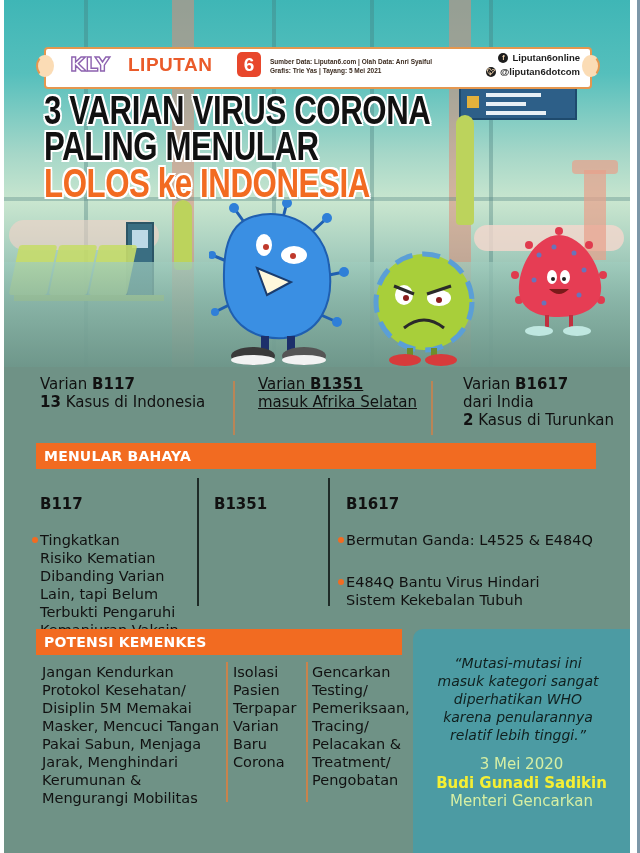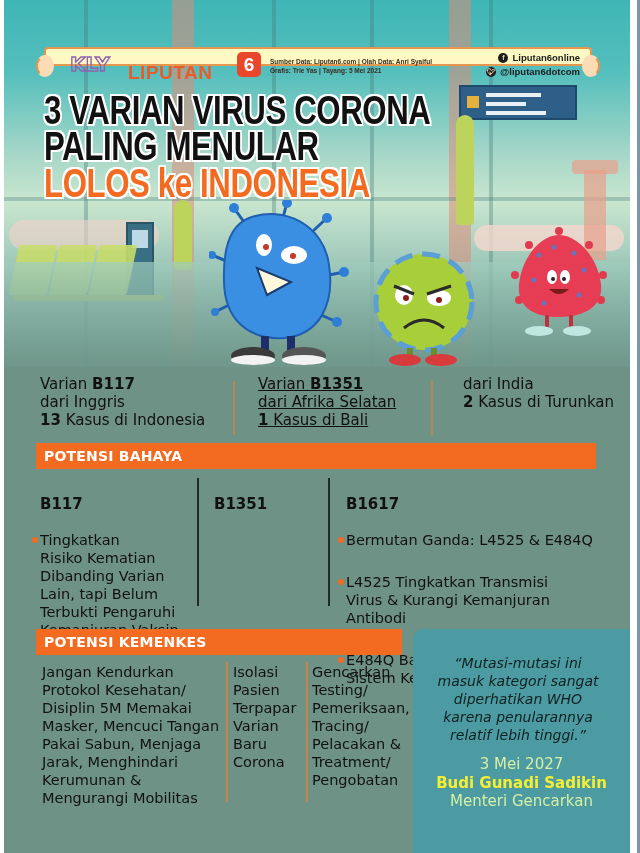--- a/index.html
+++ b/index.html
@@ -26,28 +26,28 @@
     .hero .plane { position: absolute; left: 470px; top: 225px; width: 150px; height: 26px; background: rgba(245, 215, 205, 0.8); border-radius: 13px; }
     .hero .plane-l { position: absolute; left: 5px; top: 220px; width: 150px; height: 30px; background: rgba(245, 210, 200, 0.6); border-radius: 15px; }
     .hero .seats { position: absolute; left: 10px; top: 245px; width: 140px; height: 55px; }
     .hero .seat { position: absolute; top: 0; width: 38px; height: 50px; background: #c7dc6a; transform: skewX(-12deg); border-radius: 3px; opacity: 0.9; }
     .hero .seat-bar { position: absolute; left: 0; top: 50px; width: 150px; height: 6px; background: #b4c95a; }
     .hero .kiosk { position: absolute; left: 122px; top: 222px; width: 28px; height: 75px; background: #3a6e82; border: 2px solid #2b5566; }
     .hero .kiosk-scr { position: absolute; left: 4px; top: 6px; width: 16px; height: 18px; background: #bdd9e6; }
     .hero .plant { position: absolute; width: 18px; border-radius: 9px 9px 4px 4px; background: #bcd35c; }
 
     
-    .banner { position: absolute; left: 40px; top: 47px; width: 548px; height: 19px;
-      background: #fef9c3; border: 2px solid #e5974f; border-radius: 4px; }
+    .banner { position: absolute; left: 40px; top: 47px; width: 548px; height: 42px;
+      background: #ffffff; border: 2px solid #e5974f; border-radius: 4px; }
     .banner::before, .banner::after { content: ""; position: absolute; top: 6px; width: 14px; height: 18px; background: #fbdcb5; border: 2px solid #e5974f; border-radius: 50%; }
     .banner::before { left: -10px; border-right-color: transparent; border-top-color: transparent; border-bottom-color: transparent; }
     .banner::after { right: -10px; border-left-color: transparent; border-top-color: transparent; border-bottom-color: transparent; }
     .kly { position: absolute; left: 24px; top: 4px; font: 700 20px/22px "DejaVu Sans", sans-serif; letter-spacing: 0px; color: transparent;
       -webkit-text-stroke: 1.4px #8e63b0; }
-    .liputan { position: absolute; left: 82px; top: 5px; font: 700 19px/22px "Liberation Sans", sans-serif; color: #ea5b2a; letter-spacing: 0.5px; margin-top: 8px; }
+    .liputan { position: absolute; left: 82px; top: 5px; font: 700 19px/22px "Liberation Sans", sans-serif; color: #ea5b2a; letter-spacing: 0.5px; }
     .six { position: absolute; left: 191px; top: 3px; width: 24px; height: 25px; background: #e8472c; border-radius: 5px;
       color: #ffffff; font: 700 19px/25px "Liberation Sans", sans-serif; text-align: center; }
     .credits { position: absolute; left: 224px; top: 8px; font: 700 6.5px/9px "Liberation Sans", sans-serif; color: #3b2b1f; white-space: nowrap; }
     .social { position: absolute; right: 10px; top: 2px; width: 130px; }
     .social .row { position: relative; height: 14px; display: flex; align-items: center; justify-content: flex-end; }
     .social .ico { width: 10px; height: 10px; border-radius: 50%; background: #1d1d1d; color: #fbdcb5;
       font: 700 7px/10px "Liberation Sans", sans-serif; text-align: center; margin-right: 4px; }
     .social .txt { font: 700 9.5px/12px "Liberation Sans", sans-serif; color: #1d1d1d; white-space: nowrap; }
 
     
@@ -236,37 +236,36 @@
       <rect x="36" y="90" width="4" height="12" fill="#c0303f"></rect>
         <rect x="60" y="90" width="4" height="12" fill="#c0303f"></rect>
       <ellipse cx="30" cy="106" rx="14" ry="5" fill="#bfe7e0"></ellipse>
         <ellipse cx="68" cy="106" rx="14" ry="5" fill="#bfe7e0"></ellipse>
     </svg>
   </div>
 
   <div class="variants">
     <div class="variant" style="left:36px;">
       <div><span>Varian </span><b>B117</b></div>
-      <div>dari Inggris</div>
       <div><b>13</b><span> Kasus di Indonesia</span></div>
     </div>
     <div class="vdiv" style="left:229px;"></div>
     <div class="variant" style="left:254px;text-decoration:underline;">
       <div><span>Varian </span><b>B1351</b></div>
-      <div>dari Afrika Selatan</div>
-      <div><b>1</b><span> Kasus di Bali</span></div>
+      <div>masuk Afrika Selatan</div>
     </div>
     <div class="vdiv" style="left:427px;"></div>
     <div class="variant" style="left:459px;">
+      <div><span>Varian </span><b>B1617</b></div>
       <div>dari India</div>
       <div><b>2</b><span> Kasus di Turunkan</span></div>
     </div>
   </div>
 
-  <div class="bar" style="left:32px;top:443px;width:560px;">POTENSI BAHAYA</div>
+  <div class="bar" style="left:32px;top:443px;width:560px;">MENULAR BAHAYA</div>
 
   <div class="pcol" style="left:36px;top:477px;width:160px;white-space:pre-line;">
     <span class="head">B117</span>
     <span class="item"><span class="bullet"></span><span>Tingkatkan
 Risiko Kematian
 Dibanding Varian
 Lain, tapi Belum
 Terbukti Pengaruhi
 Kemanjuran Vaksin
 Covid-20</span></span>
@@ -274,23 +273,20 @@
   <div class="pdiv" style="left:193px;top:478px;height:128px;"></div>
 
   <div class="pcol" style="left:210px;top:477px;width:120px;white-space:pre-line;">
     <span class="head">B1351</span>
   </div>
   <div class="pdiv" style="left:324px;top:478px;height:128px;"></div>
 
   <div class="pcol" style="left:342px;top:477px;width:270px;white-space:pre-line;">
     <span class="head">B1617</span>
     <span class="item"><span class="bullet"></span><span>Bermutan Ganda: L4525 &amp; E484Q</span></span>
-    <span class="item"><span class="bullet"></span><span>L4525 Tingkatkan Transmisi
-Virus &amp; Kurangi Kemanjuran
-Antibodi</span></span>
     <span class="item"><span class="bullet"></span><span>E484Q Bantu Virus Hindari
 Sistem Kekebalan Tubuh</span></span>
   </div>
 
   <div class="bar" style="left:32px;top:629px;width:366px;">POTENSI KEMENKES</div>
 
   <div class="scol" style="left:38px;top:663px;width:188px;">Jangan Kendurkan
 Protokol Kesehatan/
 Disiplin 5M Memakai
 Masker, Mencuci Tangan
@@ -313,21 +309,21 @@
 Pelacakan &amp;
 Treatment/
 Pengobatan</div>
 
   <div class="quote-panel">
     <div class="quote">“Mutasi-mutasi ini
 masuk kategori sangat
 diperhatikan WHO
 karena penularannya
 relatif lebih tinggi.”</div>
-    <div class="qdate">3 Mei 2027</div>
+    <div class="qdate">3 Mei 2020</div>
     <div class="qname">Budi Gunadi Sadikin</div>
     <div class="qrole">Menteri Gencarkan</div>
   </div>
 
 </div>
 
 <div class="right-strip"></div>
 <div class="right-edge"></div>
 
 </body></html>

